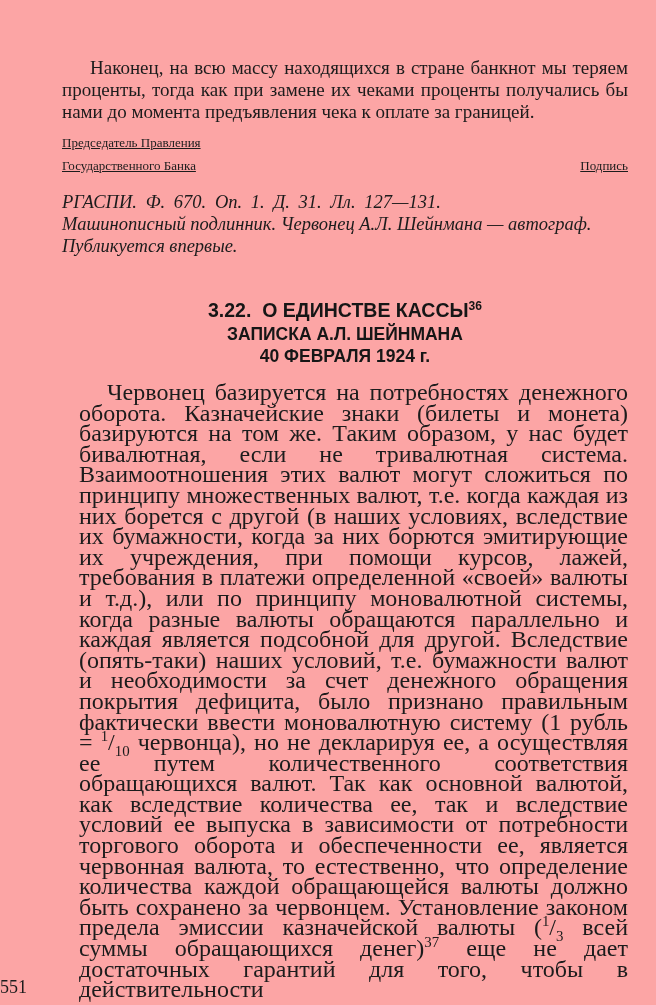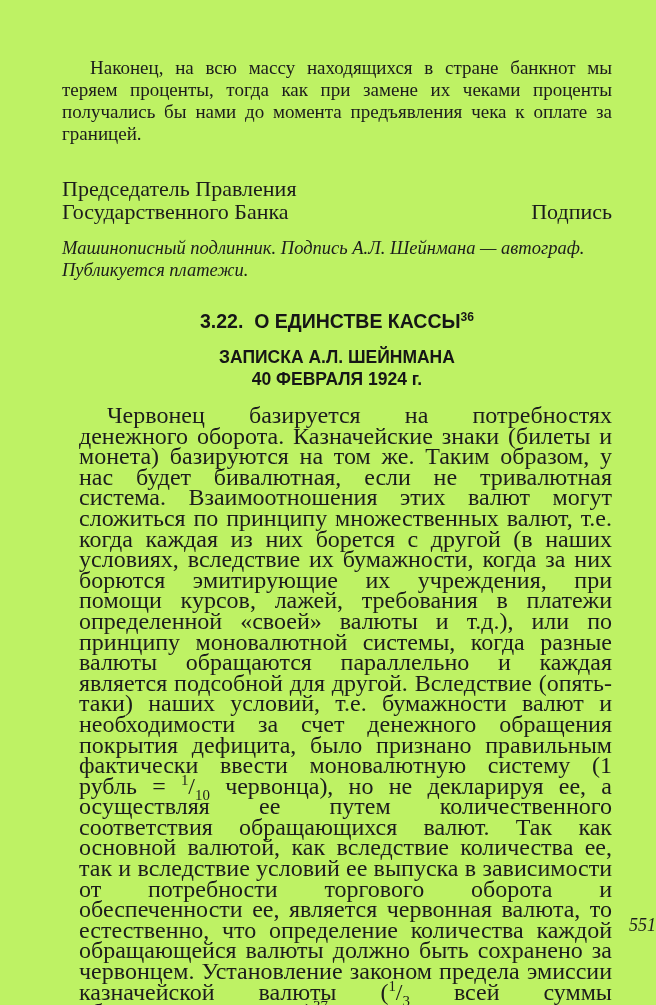--- a/index.html
+++ b/index.html
@@ -6,103 +6,103 @@
   html, body { background: #fdfdfd; }
   body {
     width: 656px; height: 1005px;
     font-family: "Liberation Serif", "DejaVu Serif", serif;
     color: #1c1c1c;
     overflow: hidden;
   }
   .page {
     position: relative;
     width: 656px; height: 1005px;
-    background: #bef264;
-    padding: 57px 44px 0 62px;
+    background: #fca5a5;
+    padding: 57px 28px 0 62px;
   }
   .body-text {
     font-size: 19px;
     line-height: 22px;
     text-align: justify;
     hyphens: auto;
     -webkit-hyphens: auto;
   }
   .indent { text-indent: 28px; }
-  .signature { margin-top: 32px; font-size: 22px; line-height: 23px; }
+  .signature { margin-top: 8px; font-size: 13px; line-height: 23px; text-decoration: underline; }
   .sig-row { display: flex; justify-content: space-between; text-align: right; }
   .archive {
     margin-top: 14px;
     font-style: italic;
     font-size: 18.5px;
     line-height: 22px;
   }
   .archive .spaced { word-spacing: 0.22em; }
   .heading {
-    margin-top: 28px;
+    margin-top: 41px;
     text-align: center;
     font-family: "Liberation Sans", "DejaVu Sans", sans-serif;
     font-weight: bold;
     font-size: 19.5px;
     line-height: 24px;
     color: #161616;
   }
   .pre { white-space: pre-wrap; }
   .heading sup, .main-p sup {
     font-size: 62%;
     vertical-align: super;
     line-height: 0;
   }
   .subheading {
-    margin-top: 13px;
+    margin-top: 1px;
     text-align: center;
     font-family: "Liberation Sans", "DejaVu Sans", sans-serif;
     font-weight: bold;
     font-size: 17.5px;
     line-height: 22px;
     color: #161616;
   }
   .subheading .subline { display: block; }
   .main-p {
     margin-top: 15px;
     font-size: 24px;
     line-height: 20.6px;
     margin-left: 17px;
   }
   .frac { white-space: nowrap; }
   .frac sup { font-size: 62%; vertical-align: super; line-height: 0; }
   .frac sub { font-size: 62%; vertical-align: sub; line-height: 0; }
   .page-number {
     position: absolute;
-    top: 914px; left: 0;
+    top: 976px; left: 0;
     width: 100%;
-    text-align: right;
+    text-align: left;
     font-size: 18px;
     line-height: 22px;
-    font-style: italic;
   }
 </style>
 </head>
 <body>
 
 <div class="page">
 
   <p class="body-text indent">Наконец, на всю массу находящихся в стране банкнот мы теряем проценты, тогда как при замене их чеками проценты получались бы нами до момента предъявления чека к оплате за границей.</p>
 
 
   <div class="signature">
     <div>Председатель Правления</div>
     <div class="sig-row">
       <span>Государственного Банка</span>
       <span>Подпись</span>
     </div>
   </div>
 
   <div class="archive">
-    <div>Машинописный подлинник. Подпись А.Л. Шейнмана — автограф.</div>
-    <div>Публикуется платежи.</div>
+    <div class="spaced">РГАСПИ. Ф. 670. Оп. 1. Д. 31. Лл. 127—131.</div>
+    <div>Машинописный подлинник. Червонец А.Л. Шейнмана — автограф.</div>
+    <div>Публикуется впервые.</div>
   </div>
 
   <h2 class="heading"><span class="pre">3.22.  О ЕДИНСТВЕ КАССЫ</span><sup>36</sup></h2>
 
   <h3 class="subheading">
     <span class="subline">ЗАПИСКА А.Л. ШЕЙНМАНА</span>
     <span class="subline">40 ФЕВРАЛЯ 1924 г.</span>
   </h3>
 
   <p class="body-text indent main-p"><span>Червонец базируется на потребностях денежного оборота. Казначейские знаки (билеты и монета) базируются на том же. Таким образом, у нас будет бивалютная, если не тривалютная система. Взаимоотношения этих валют могут сложиться по принципу множественных валют, т.е. когда каждая из них борется с другой (в наших условиях, вследствие их бумажности, когда за них борются эмитирующие их учреждения, при помощи курсов, лажей, требования в платежи определенной «своей» валюты и т.д.), или по принципу моновалютной системы, когда разные валюты обращаются параллельно и каждая является подсобной для другой. Вследствие (опять-таки) наших условий, т.е. бумажности валют и необходимости за счет денежного обращения покрытия дефицита, было признано правильным фактически ввести моновалютную систему (1 рубль = </span><span class="frac"><sup>1</sup><span>/</span><sub>10</sub></span><span> червонца), но не декларируя ее, а осуществляя ее путем количественного соответствия обращающихся валют. Так как основной валютой, как вследствие количества ее, так и вследствие условий ее выпуска в зависимости от потребности торгового оборота и обеспеченности ее, является червонная валюта, то естественно, что определение количества каждой обращающейся валюты должно быть сохранено за червонцем. Установление законом предела эмиссии казначейской валюты (</span><span class="frac"><sup>1</sup><span>/</span><sub>3</sub></span><span> всей суммы обращающихся денег)</span><sup>37</sup><span> еще не дает достаточных гарантий для того, чтобы в действительности</span></p>

